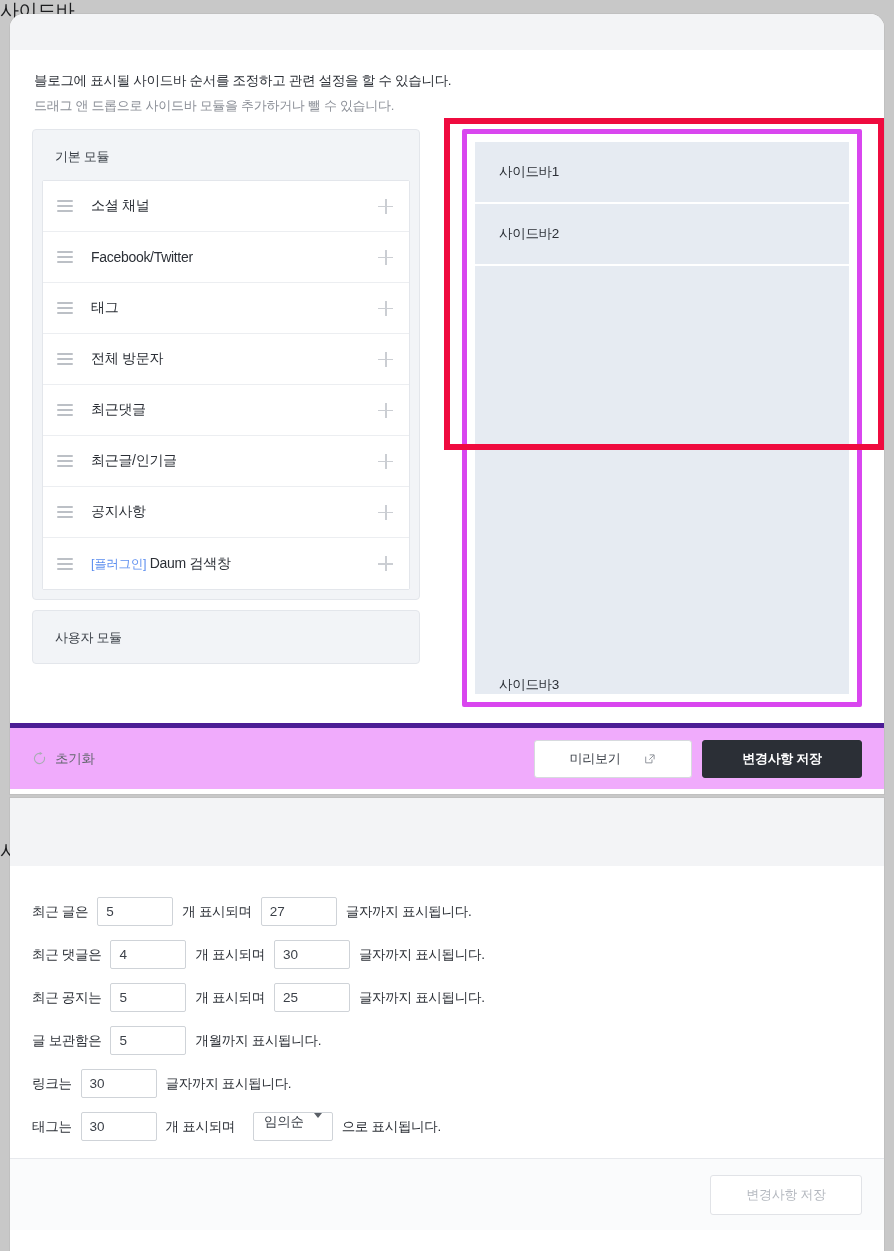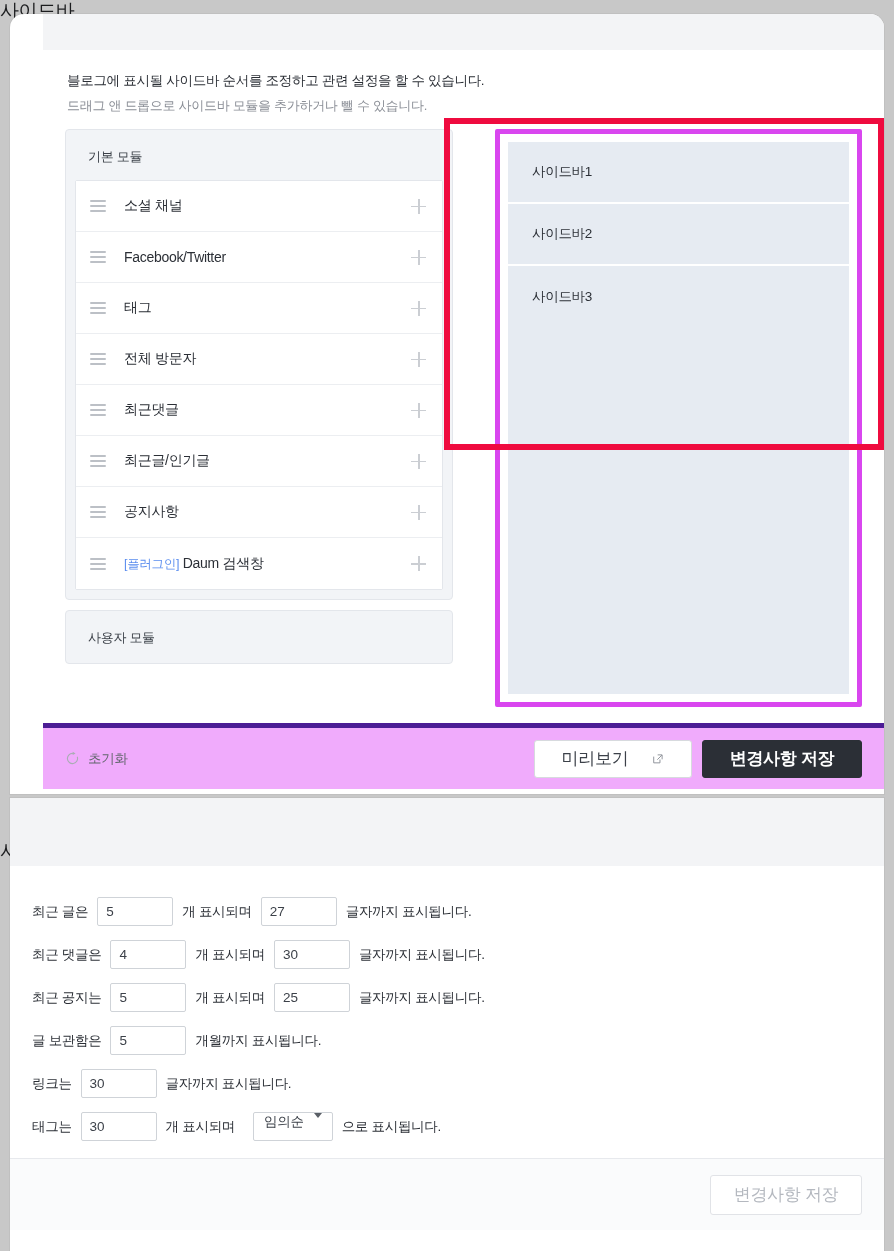--- a/index.html
+++ b/index.html
@@ -47,21 +47,20 @@
     left: 0;
     width: 874px;
     background: #ffffff;
     box-shadow: 0 0 0 1px rgba(0,0,0,0.04);
   }
   .card--sidebar {
     top: 14px;
     height: 780px;
     border-radius: 14px 14px 0 0;
     overflow: hidden;
-    padding-left: 33px;
   }
   .card--settings {
     top: 798px;
     height: 494px;
     border-radius: 0 0 14px 14px;
     overflow: hidden;
   }
 
   
   .card-band {
@@ -188,21 +187,21 @@
     align-items: center;
     padding-left: 24px;
     font-size: 13.5px;
     color: #2b2f36;
     letter-spacing: -0.3px;
     margin-bottom: 2px;
     cursor: move;
   }
   .drop-item--last {
     flex: 1;
-    align-items: flex-start;
+    align-items: flex-end;
     padding-top: 22px;
     margin-bottom: 0;
     height: auto;
   }
   .dropzone-inner {
     display: flex;
     flex-direction: column;
     height: 100%;
   }
 
@@ -231,21 +230,21 @@
     color: #62666d;
     letter-spacing: -0.3px;
     cursor: pointer;
     background: none; border: none; padding: 0;
     font-family: inherit;
   }
   .spacer { flex: 1; }
   .btn {
     height: 38px;
     border-radius: 3px;
-    font-size: 17px;
+    font-size: 13px;
     letter-spacing: -0.3px;
     font-family: inherit;
     cursor: pointer;
     display: inline-flex;
     align-items: center;
     justify-content: center;
     gap: 24px;
   }
   .btn--preview {
     width: 158px;

